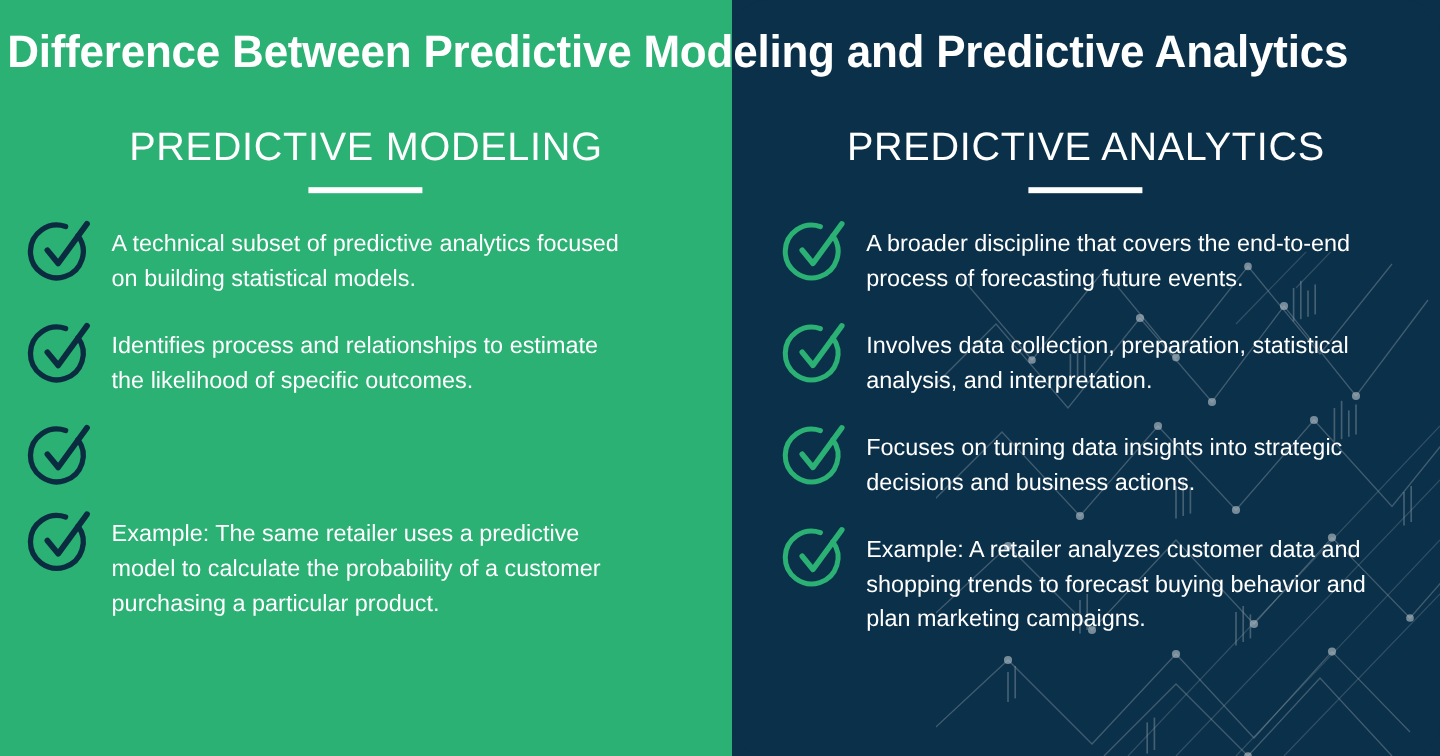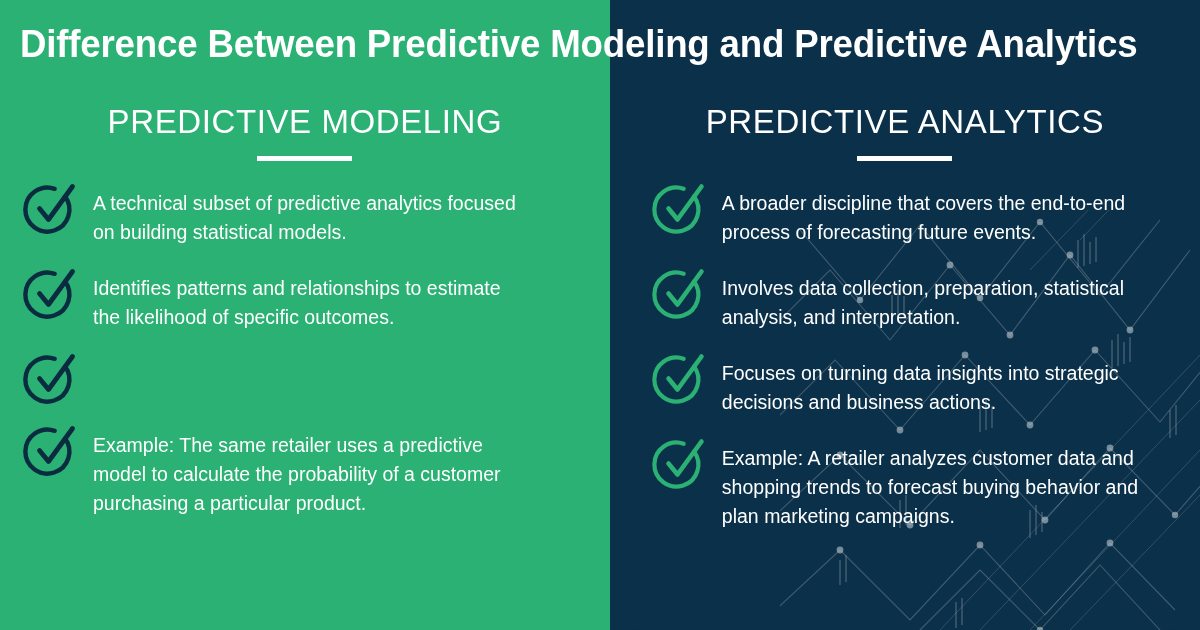--- a/index.html
+++ b/index.html
@@ -27,21 +27,21 @@
     position:absolute; right:0; bottom:0;
     width:420px; height:420px;
     pointer-events:none;
   }
 
   
   .title-bar {
     position:absolute; left:0; top:0;
     width:1200px; height:88px;
     display:flex; align-items:center;
-    padding-left:20px;
+    padding-left:6px;
     z-index:5;
     pointer-events:none;
   }
   .title-text {
     color:#ffffff;
     font-size:38px;
     font-weight:bold;
     letter-spacing:-0.2px;
     white-space:nowrap;
     transform:scaleX(0.965);
@@ -127,21 +127,21 @@
         <span class="bullet-text">A technical subset of predictive analytics focused on building statistical models.</span>
       </div>
 
       <div class="bullet">
         <span class="bullet-icon">
           <svg viewBox="0 0 52 52">
             <path d="M41.5 16.5a22 22 0 1 1 -9.2 -9.0" fill="none" stroke="#0b2b40" stroke-width="4.4" stroke-linecap="round" transform="rotate(-8 26 26)"></path>
             <path d="M14.5 26.5 L23.5 37.5 L47.5 4.5" fill="none" stroke="#0b2b40" stroke-width="4.8" stroke-linecap="round" stroke-linejoin="round"></path>
           </svg>
         </span>
-        <span class="bullet-text">Identifies patterns and relationships to estimate the likelihood of specific outcomes.</span>
+        <span class="bullet-text">Identifies process and relationships to estimate the likelihood of specific outcomes.</span>
       </div>
 
       <div class="bullet">
         <span class="bullet-icon">
           <svg viewBox="0 0 52 52">
             <path d="M41.5 16.5a22 22 0 1 1 -9.2 -9.0" fill="none" stroke="#0b2b40" stroke-width="4.4" stroke-linecap="round" transform="rotate(-8 26 26)"></path>
             <path d="M14.5 26.5 L23.5 37.5 L47.5 4.5" fill="none" stroke="#0b2b40" stroke-width="4.8" stroke-linecap="round" stroke-linejoin="round"></path>
           </svg>
         </span>
       </div>

